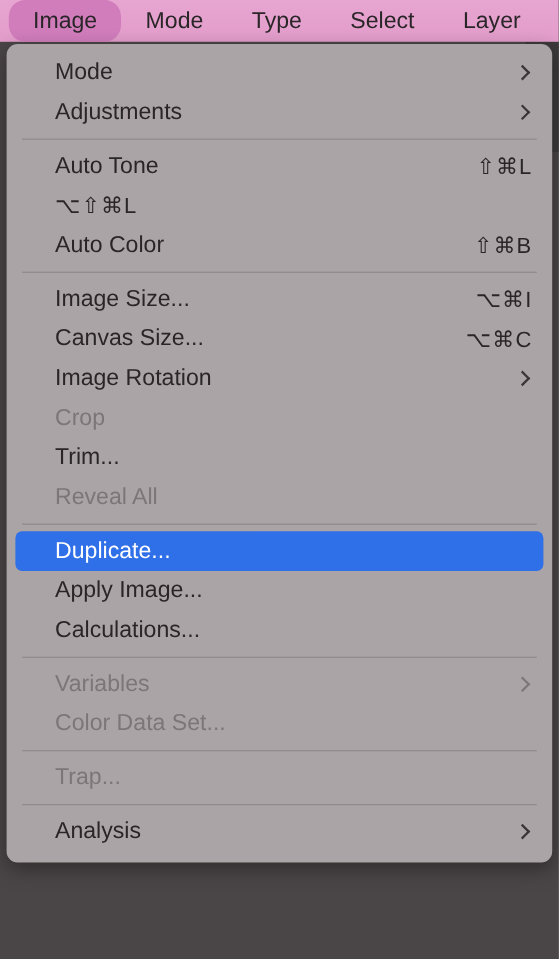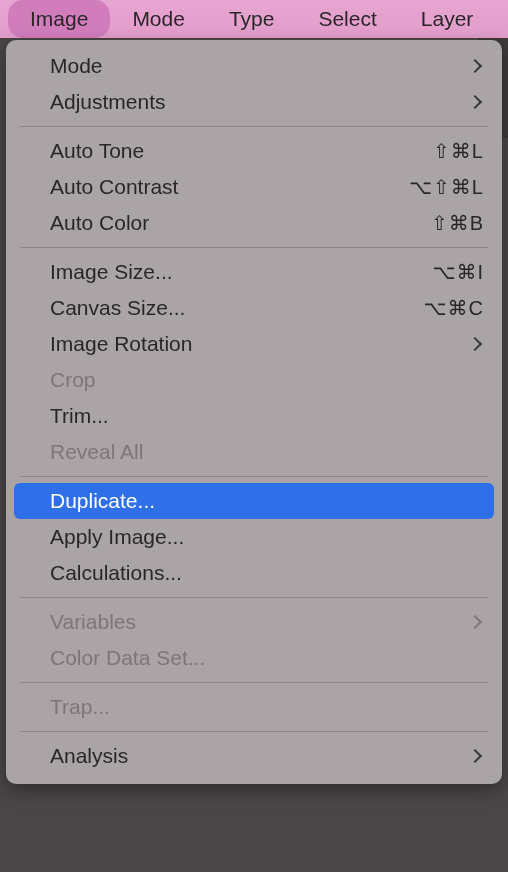--- a/index.html
+++ b/index.html
@@ -129,21 +129,20 @@
     <div class="item">
       <span class="label">Adjustments</span>
       <span class="chev"></span>
     </div>
     <div class="sep"></div>
     <div class="item">
       <span class="label">Auto Tone</span>
       <span class="shortcut">⇧⌘L</span>
     </div>
     <div class="item">
-      <span class="label">Auto Contrast</span>
       <span class="shortcut">⌥⇧⌘L</span>
     </div>
     <div class="item">
       <span class="label">Auto Color</span>
       <span class="shortcut">⇧⌘B</span>
     </div>
     <div class="sep"></div>
     <div class="item">
       <span class="label">Image Size...</span>
       <span class="shortcut">⌥⌘I</span>

